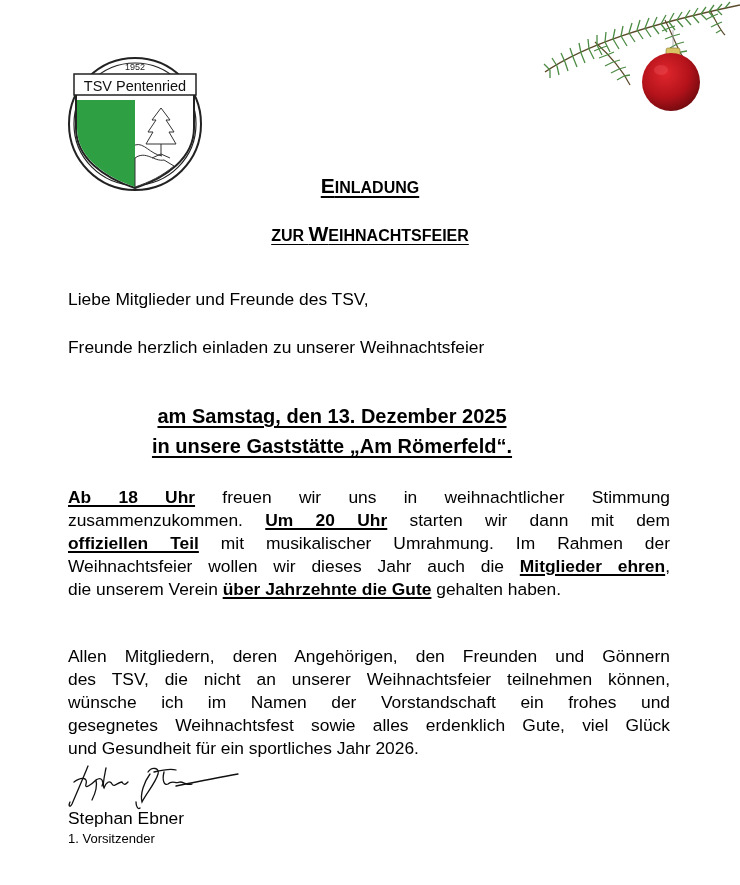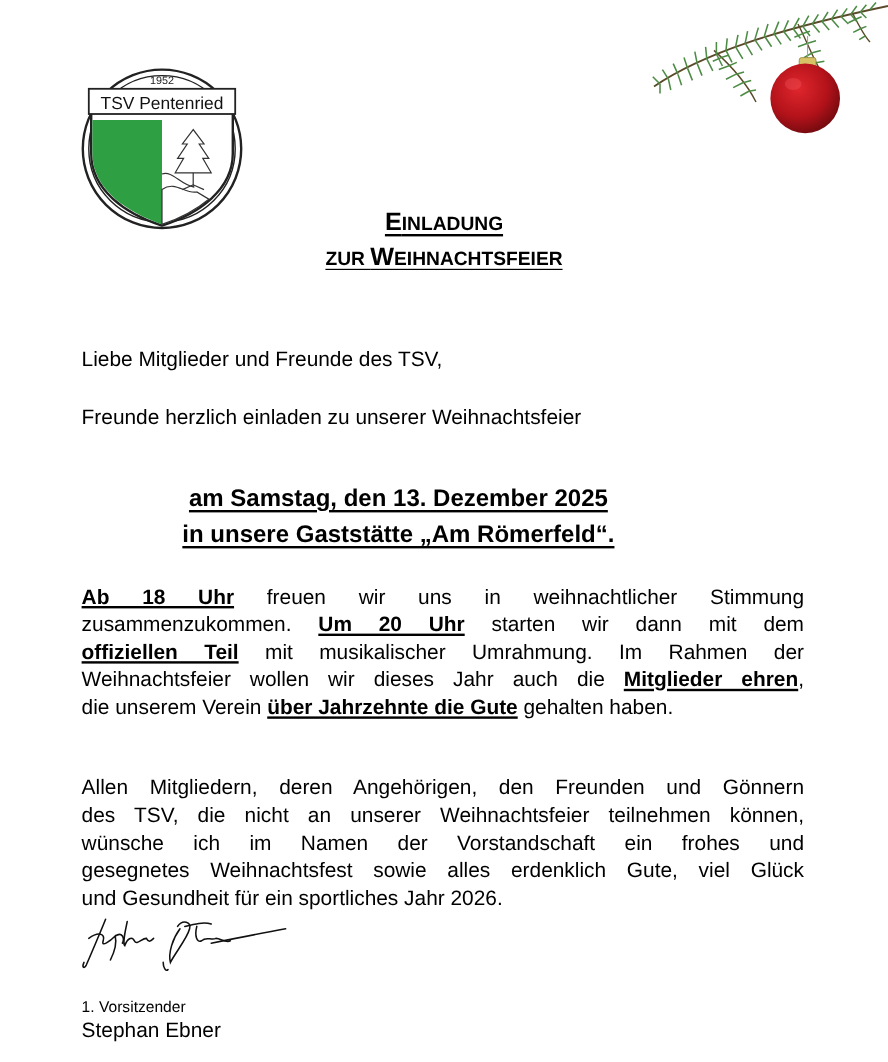--- a/index.html
+++ b/index.html
@@ -11,41 +11,41 @@
     #logo { left: 66px; top: 50px; width: 138px; height: 142px; }
     #xmas { left: 535px; top: 0px; width: 205px; height: 118px; }
     .title {
       position: absolute; left: 0; width: 740px; text-align: center;
       font-weight: bold; text-decoration: underline; text-decoration-thickness: 2px;
       text-underline-offset: 3px; letter-spacing: 0px;
     }
     .title .big { font-size: 21px; }
     .title .small { font-size: 16px; }
     #title1 { top: 174px; }
-    #title2 { top: 203px; text-decoration: underline; }
+    #title2 { top: 222px; text-decoration: underline; }
     .p {
       position: absolute; left: 68px; width: 602px;
       font-size: 17.4px; line-height: 23px; text-align: justify;
     }
     .p b { text-decoration: underline; text-decoration-thickness: 2px; text-underline-offset: 2px; }
     .line { display: block; text-align: justify; text-align-last: justify; white-space: nowrap; }
     .line.last { text-align-last: left; }
     #greeting { top: 288px; }
     #intro { top: 336px; }
     .event {
       position: absolute; left: 0; width: 664px; text-align: center;
       font-weight: bold; font-size: 20px; line-height: 30px;
       text-decoration: underline; text-decoration-thickness: 2px; text-underline-offset: 3px;
     }
     #event1 { top: 401px; }
     #event2 { top: 431px; }
     #program { top: 486px; }
     #wishes { top: 625px; margin-top: 20px; }
     #signature { left: 66px; top: 760px; width: 175px; height: 52px; }
-    #signer-name { left: 68px; top: 808px; font-size: 17.4px; margin-top: 40px; }
+    #signer-name { left: 68px; top: 808px; font-size: 17.4px; }
     #signer-role { left: 68px; top: 831px; font-size: 13px; }
   </style>
 </head>
 <body>
 
 <svg id="logo" class="abs" viewBox="0 0 138 142">
   <circle cx="69" cy="74" r="66" fill="#fff" stroke="#222" stroke-width="2"></circle>
   <circle cx="69" cy="74" r="61" fill="none" stroke="#222" stroke-width="1.2"></circle>
   <path d="M10 36 L128 36 L128 78 C128 108 100 128 69 138 C38 128 10 108 10 78 Z" fill="#fff" stroke="#222" stroke-width="2"></path>
   <path d="M11 50 L69 50 L69 137 C40 127 11 108 11 78 Z" fill="#2ea043"></path>

